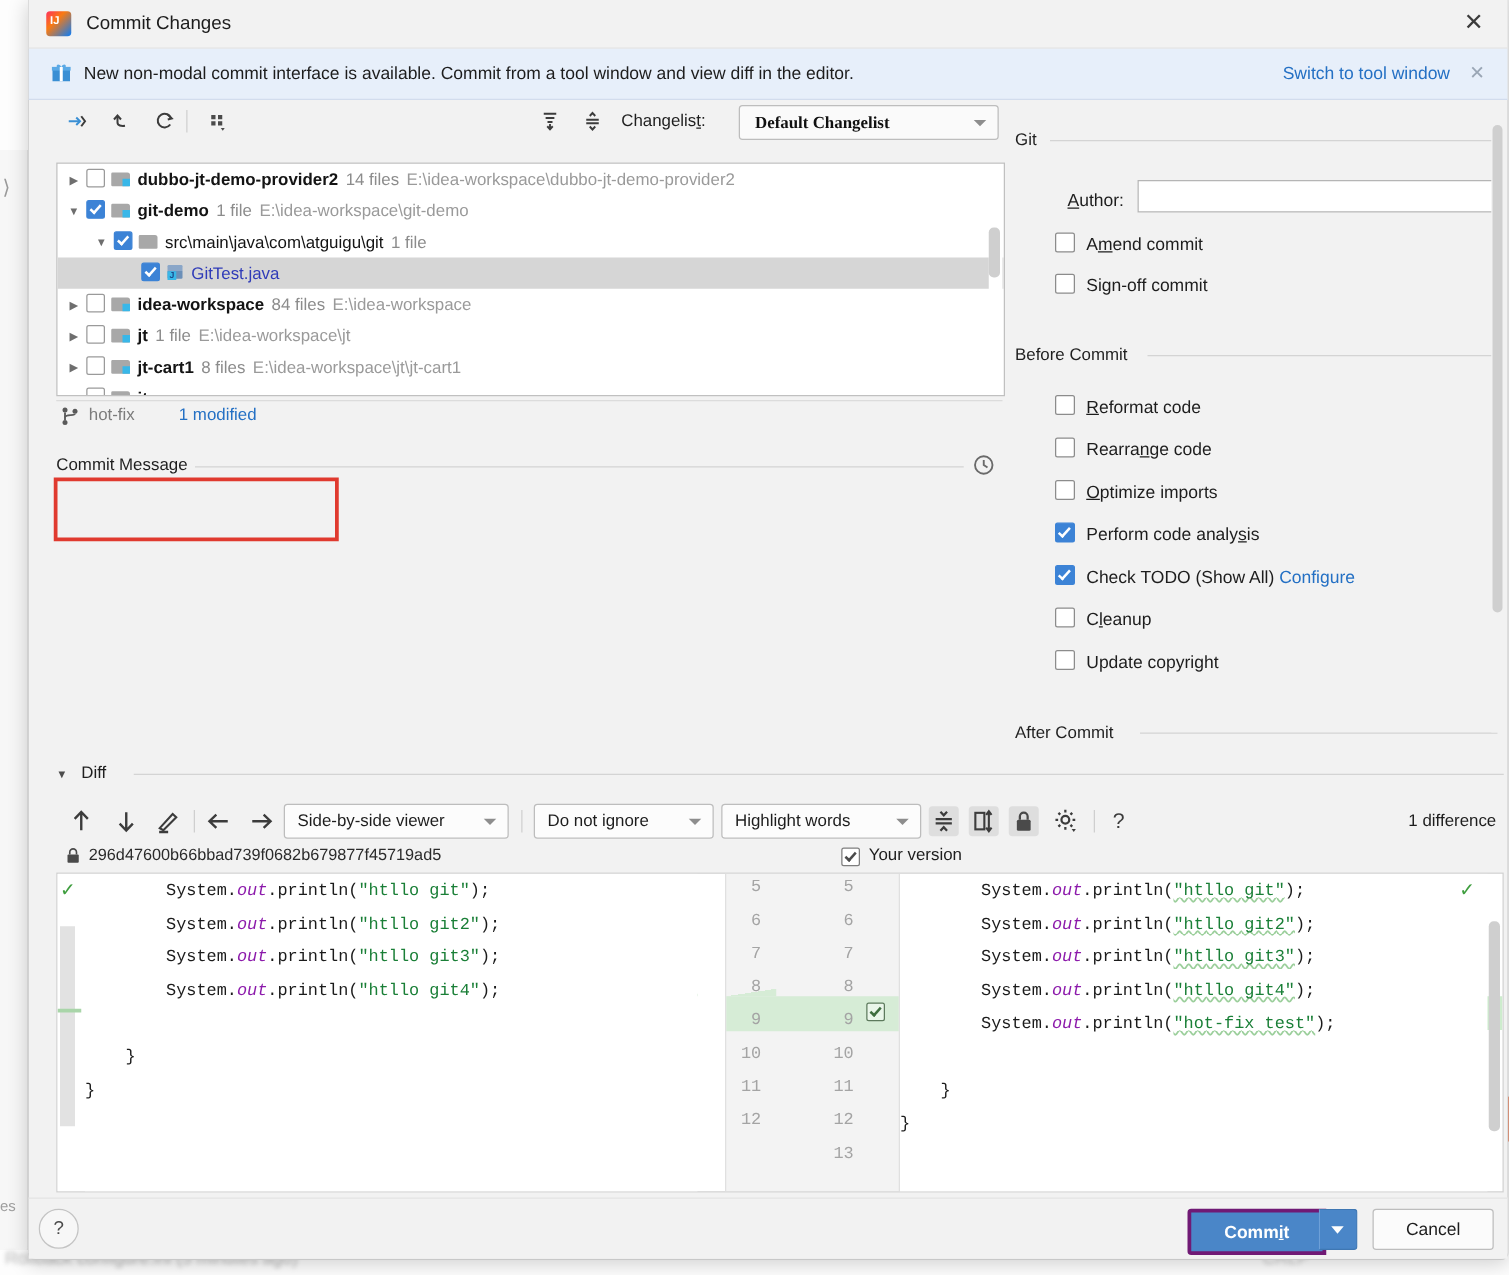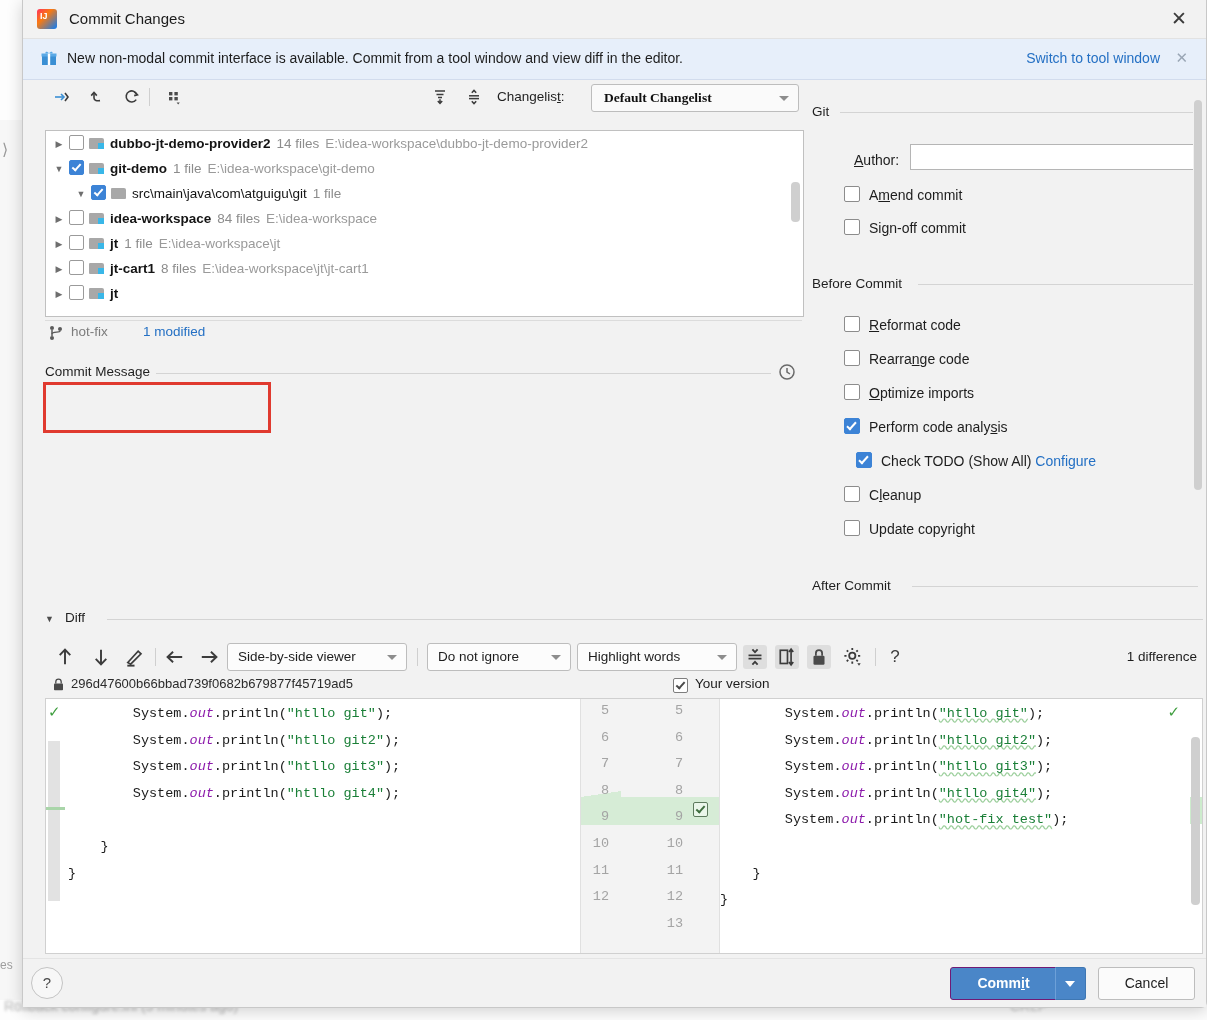--- a/index.html
+++ b/index.html
@@ -442,21 +442,21 @@
     background: #f2f2f2; border-top: 1px solid #e4e4e4;
   }
   #help-button {
     position: absolute; left: 8px; top: 8px; width: 30px; height: 30px;
     border: 1px solid #c4c4c4; border-radius: 50%; background: #f7f7f7;
     text-align: center; line-height: 29px; font-size: 15px; color: #4a4a4a;
     cursor: pointer;
   }
   #commit-button {
     position: absolute; left: 927px; top: 8px; width: 105px; height: 31px;
-    background: #4a86c8; border: 1px solid #701a75; border-radius: 3px 0 0 3px;
+    background: #4a86c8; border: 3px solid #701a75; border-radius: 3px 0 0 3px;
     color: #ffffff; font-size: 14px; font-weight: bold;
     text-align: center; line-height: 31px; cursor: pointer;
   }
   #commit-dropdown {
     position: absolute; left: 1032px; top: 8px; width: 29px; height: 31px;
     background: #4a86c8; border: 1px solid #3f77b3; border-left: 1px solid #6da0d8;
     border-radius: 0 3px 3px 0; cursor: pointer;
   }
   #commit-dropdown::after {
     content: ""; position: absolute; left: 9px; top: 13px;
@@ -541,20 +541,21 @@
       <span id="changelist-value">Default Changelist</span>
       <span class="combo-arrow"></span>
     </div>
   </div>
 
   <div id="tree-panel">
     <div id="tree-rows">
         <div class="tree-row"><span style="display:inline-block;width:8px"></span><span class="twisty">▶</span><span class="cbx"></span><span class="ficon module"></span><span class="tname bold">dubbo-jt-demo-provider2</span><span class="tcount">14 files</span><span class="tpath">E:\idea-workspace\dubbo-jt-demo-provider2</span></div>
         <div class="tree-row"><span style="display:inline-block;width:8px"></span><span class="twisty">▼</span><span class="cbx checked"></span><span class="ficon module"></span><span class="tname bold">git-demo</span><span class="tcount">1 file</span><span class="tpath">E:\idea-workspace\git-demo</span></div>
         <div class="tree-row"><span style="display:inline-block;width:30px"></span><span class="twisty">▼</span><span class="cbx checked"></span><span class="ficon folder"></span><span class="tname">src\main\java\com\atguigu\git</span><span class="tcount">1 file</span></div>
+        <div class="tree-row selected"><span style="display:inline-block;width:52px"></span><span class="twisty"></span><span class="cbx checked"></span><span class="ficon java"></span><span class="tname link">GitTest.java</span></div>
         <div class="tree-row"><span style="display:inline-block;width:8px"></span><span class="twisty">▶</span><span class="cbx"></span><span class="ficon module"></span><span class="tname bold">idea-workspace</span><span class="tcount">84 files</span><span class="tpath">E:\idea-workspace</span></div>
         <div class="tree-row"><span style="display:inline-block;width:8px"></span><span class="twisty">▶</span><span class="cbx"></span><span class="ficon module"></span><span class="tname bold">jt</span><span class="tcount">1 file</span><span class="tpath">E:\idea-workspace\jt</span></div>
         <div class="tree-row"><span style="display:inline-block;width:8px"></span><span class="twisty">▶</span><span class="cbx"></span><span class="ficon module"></span><span class="tname bold">jt-cart1</span><span class="tcount">8 files</span><span class="tpath">E:\idea-workspace\jt\jt-cart1</span></div>
         <div class="tree-row"><span style="display:inline-block;width:8px"></span><span class="twisty">▶</span><span class="cbx"></span><span class="ficon module"></span><span class="tname bold">jt</span></div>
       </div>
     <div id="tree-scroll-track">
       <div id="tree-scroll-thumb"></div>
     </div>
   </div>
 
@@ -600,21 +601,21 @@
     </div>
     <div class="opt-row" style="top:254px;">
       <span class="ocb"></span><span>Rearra</span><span class="mn">n</span><span>ge code</span>
     </div>
     <div class="opt-row" style="top:288px;">
       <span class="ocb"></span><span class="mn">O</span><span>ptimize imports</span>
     </div>
     <div class="opt-row" style="top:322px;">
       <span class="ocb checked"></span><span>Perform code analy</span><span class="mn">s</span><span>is</span>
     </div>
-    <div class="opt-row" style="top:356px;margin-left:12px;">
+    <div class="opt-row" style="top:356px;">
       <span class="ocb checked"></span><span>Check TODO (Show All)</span>
       <span id="configure-link">Configure</span>
     </div>
     <div class="opt-row" style="top:390px;">
       <span class="ocb"></span><span>C</span><span class="mn">l</span><span>eanup</span>
     </div>
     <div class="opt-row" style="top:424px;">
       <span class="ocb"></span><span>Update copyright</span>
     </div>
 

